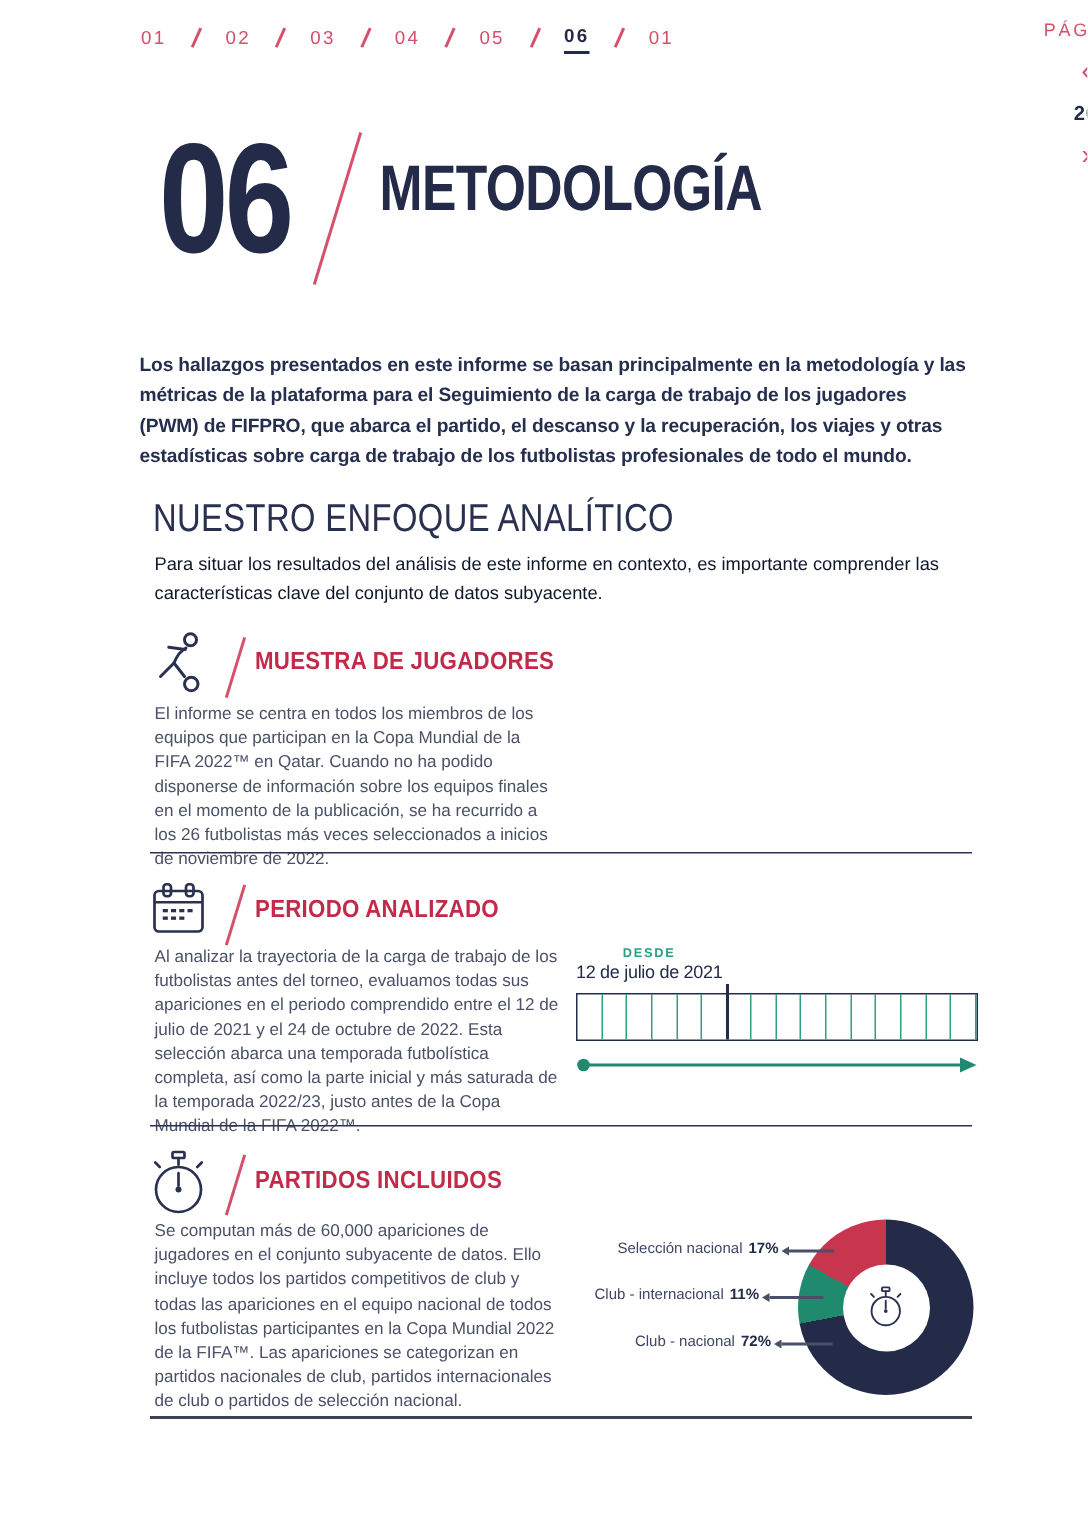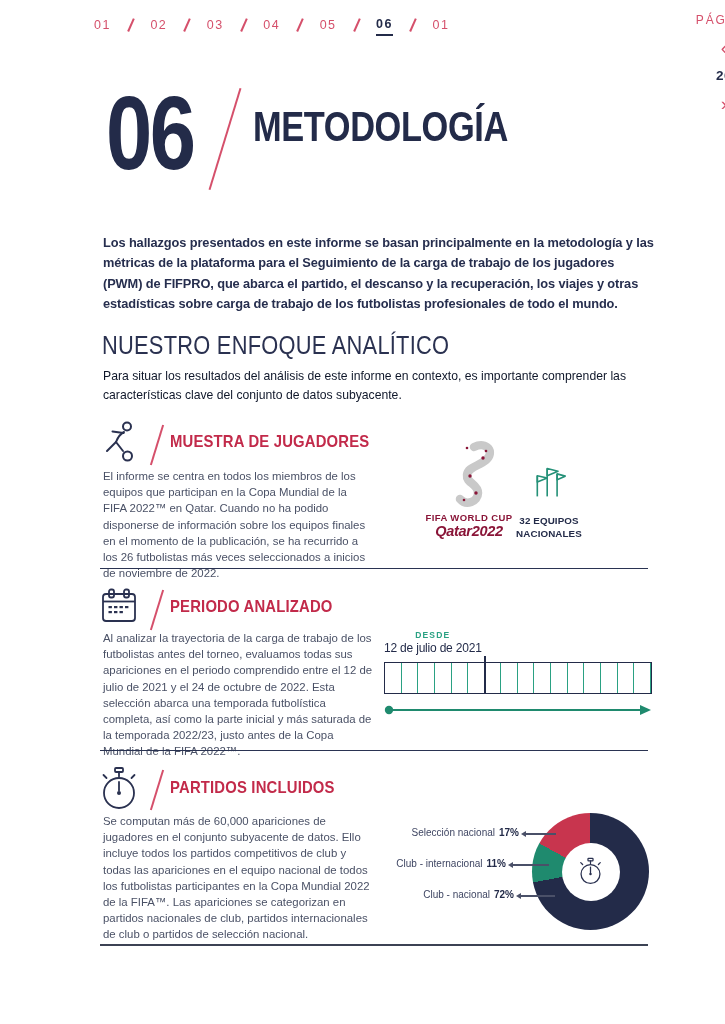--- a/index.html
+++ b/index.html
@@ -18,21 +18,21 @@
   .pagenum{color:#232b49;font-weight:700;font-size:13.5px;letter-spacing:0.5px;}
 
   
   .big-num{position:absolute;left:106px;top:84px;font-size:104px;line-height:0.95;font-weight:800;
            color:#232b49;letter-spacing:-3px;transform:scaleX(0.8);transform-origin:left top;}
   .title-slash{position:absolute;left:224px;top:86px;width:2px;height:106px;background:#d5506b;transform:rotate(17deg);}
   .main-title{position:absolute;left:253px;top:102px;font-size:43px;font-weight:800;color:#232b49;
               letter-spacing:-0.5px;transform:scaleX(0.8);transform-origin:left top;}
 
   
-  .intro{position:absolute;left:103px;top:233px;width:552px;font-size:12.8px;font-weight:700;
+  .intro{position:absolute;left:93px;top:233px;width:552px;font-size:12.8px;font-weight:700;
          color:#262e4e;line-height:1.6;letter-spacing:-0.1px;}
   .enfoque-h{position:absolute;left:102px;top:330px;font-size:26px;font-weight:400;color:#2a3150;
              letter-spacing:0.3px;transform:scaleX(0.84);transform-origin:left top;}
   .enfoque-p{position:absolute;left:103px;top:367px;width:552px;font-size:12.2px;color:#0f172a;line-height:1.55;}
 
   
   .sec-slash{position:absolute;width:2px;height:42px;background:#d5506b;transform:rotate(17deg);}
   .sec-h{position:absolute;font-size:16.5px;font-weight:800;color:#c22a4a;letter-spacing:0.2px;
          transform:scaleX(0.9);transform-origin:left top;}
   .sec-p{position:absolute;width:270px;font-size:11.4px;color:#4a5166;line-height:1.42;}
@@ -121,50 +121,21 @@
       <path d="M23.5 13 L12.5 11.5"></path>
       <path d="M16 22 L7 31"></path>
       <path d="M16 22 L23 31"></path>
       <circle cx="27.5" cy="36" r="4.5"></circle>
     </svg>
   </div>
   <div class="sec-slash" style="left:156px;top:424px;"></div>
   <div class="sec-h" style="left:170px;top:432px;">MUESTRA DE JUGADORES</div>
   <div class="sec-p" style="left:103px;top:468px;">El informe se centra en todos los miembros de los equipos que participan en la Copa Mundial de la FIFA 2022™ en Qatar. Cuando no ha podido disponerse de información sobre los equipos finales en el momento de la publicación, se ha recurrido a los 26 futbolistas más veces seleccionados a inicios de noviembre de 2022.</div>
 
-  <div class="qatar">
-    <svg width="70" height="72" viewBox="0 0 70 72" style="margin:0 auto;">
-      <path d="M40 9 C53 3 61 14 52 22 C45 28 34 29 33 37 C32 45 44 46 44 55 C44 64 32 68 26 61" fill="none" stroke="#c9c9c9" stroke-width="8.5" stroke-linecap="round"></path>
-      <circle cx="49" cy="20" r="1.7" fill="#8a1538"></circle>
-      <circle cx="52" cy="13" r="1.3" fill="#8a1538"></circle>
-      <circle cx="36" cy="38" r="1.7" fill="#8a1538"></circle>
-      <circle cx="42" cy="55" r="1.7" fill="#8a1538"></circle>
-      <circle cx="30" cy="62" r="1.3" fill="#8a1538"></circle>
-      <circle cx="33" cy="10" r="1.3" fill="#8a1538"></circle>
-    </svg>
-    <div class="logo-l1">FIFA WORLD CUP</div>
-    <div class="logo-l2">Qatar2022</div>
-  </div>
-
-  <div class="stat stat-flags">
-    <div class="stat-icon">
-      <svg width="36" height="40" viewBox="0 0 40 40" fill="none" stroke="#259178" stroke-width="1.8" stroke-linejoin="round">
-        <path d="M7 36 V13"></path>
-          <path d="M7 13 L18 15.5 L7 20 Z"></path>
-        <path d="M18 36 V5"></path>
-          <path d="M18 5 L30 8 L18 13 Z"></path>
-        <path d="M29 36 V11"></path>
-          <path d="M29 11 L38 13.5 L29 17.5 Z"></path>
-      </svg>
-    </div>
-    <div class="stat-cap">
-      <div>32 EQUIPOS</div>
-      <div>NACIONALES</div>
-    </div>
-  </div>
+
 
 
   <div class="divider" style="top:568px;"></div>
 
   <div class="icon-wrap" style="left:100px;top:586px;">
     <svg width="38" height="40" viewBox="0 0 38 38" fill="none" stroke="#2a3150" stroke-width="1.8">
       <rect x="3" y="7" width="32" height="27" rx="3"></rect>
       <line x1="3" y1="14.5" x2="35" y2="14.5"></line>
       <rect x="9" y="2.5" width="5" height="8" rx="2"></rect>
       <rect x="24" y="2.5" width="5" height="8" rx="2"></rect>

